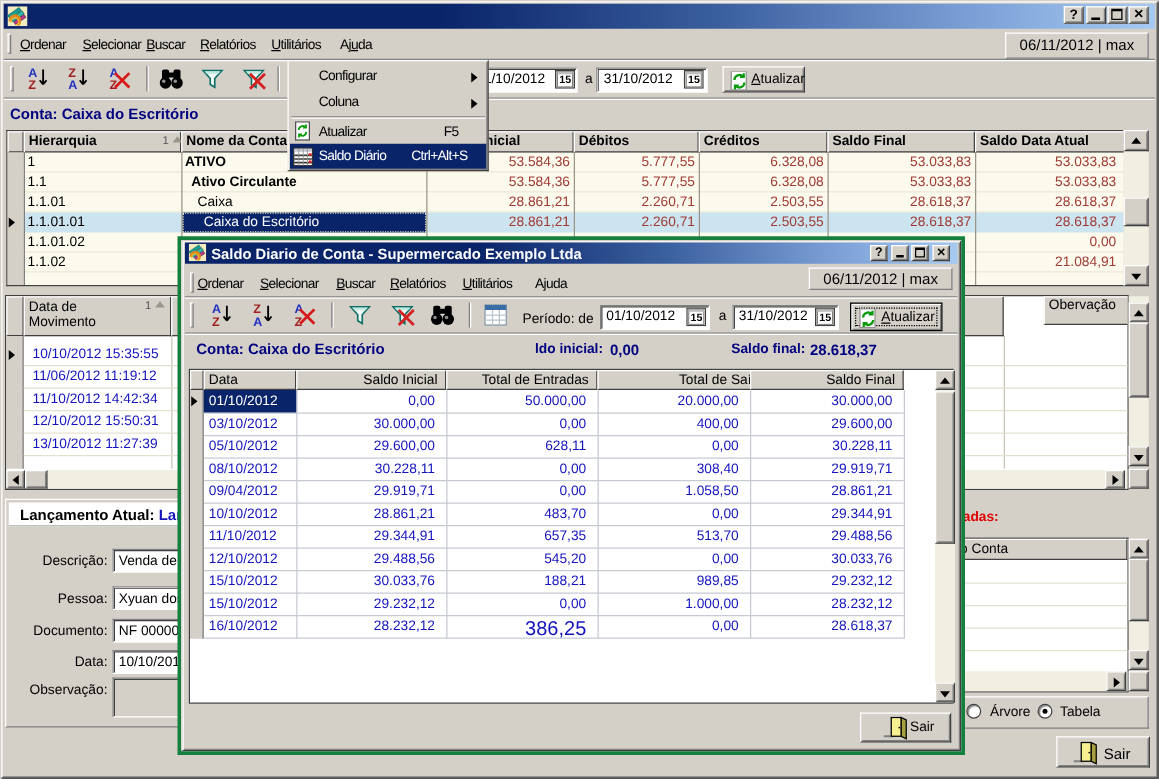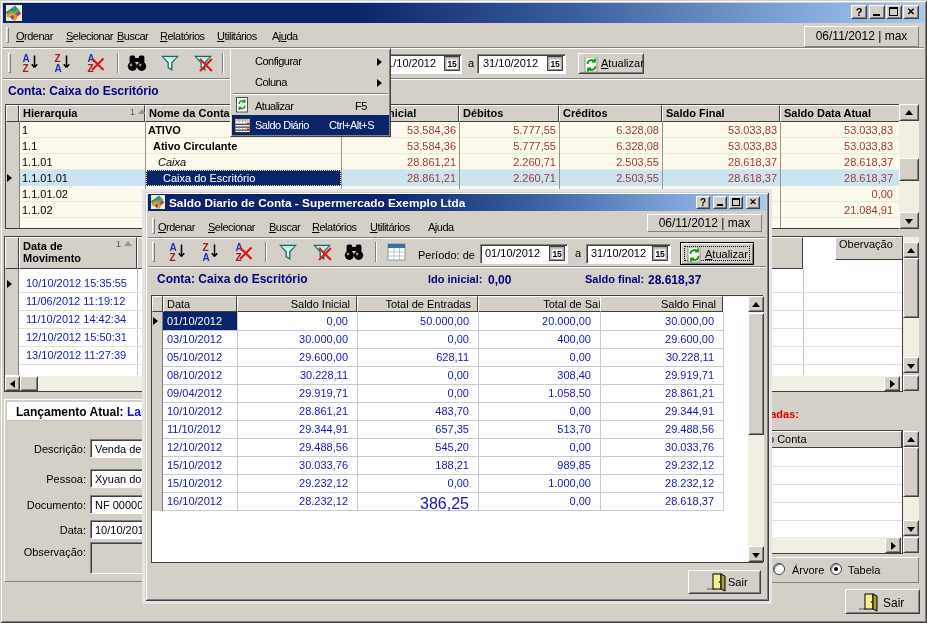--- a/index.html
+++ b/index.html
@@ -159,21 +159,21 @@
 
   <div class="abs tb" style="left:16px;top:18px;">1.1</div>
   <div class="abs tb" style="left:147px;top:18px;font-weight:bold;">Ativo Circulante</div>
   <div class="abs num" style="left:336px;top:18px;width:117px;">53.584,36</div>
   <div class="abs num" style="left:454px;top:18px;width:99px;">5.777,55</div>
   <div class="abs num" style="left:554px;top:18px;width:102px;">6.328,08</div>
   <div class="abs num" style="left:657px;top:18px;width:117px;">53.033,83</div>
   <div class="abs num" style="left:775px;top:18px;width:115px;">53.033,83</div>
 
   <div class="abs tb" style="left:16px;top:34px;">1.1.01</div>
-  <div class="abs tb" style="left:152px;top:34px;font-style:italic;">Caixa</div>
+  <div class="abs tb" style="left:152px;top:34px;">Caixa</div>
   <div class="abs num" style="left:336px;top:34px;width:117px;">28.861,21</div>
   <div class="abs num" style="left:454px;top:34px;width:99px;">2.260,71</div>
   <div class="abs num" style="left:554px;top:34px;width:102px;">2.503,55</div>
   <div class="abs num" style="left:657px;top:34px;width:117px;">28.618,37</div>
   <div class="abs num" style="left:775px;top:34px;width:115px;">28.618,37</div>
 
   <div class="abs" style="left:1px;top:52px;">
           <div class="tri-r"></div>
         </div>
   <div class="abs tb" style="left:16px;top:50px;">1.1.01.01</div>
@@ -207,21 +207,21 @@
       </div>
  <div class="abs tbtn" style="left:0;top:54px;width:20px;height:23px;"></div>
  <div class="abs tbtn" style="left:0;top:108px;width:20px;height:17px;">
         <div class="tri-d" style="margin:6px auto 0;"></div>
       </div>
 </div>
 
 <div class="abs" style="left:4px;top:236px;width:899px;height:156px;background:#fff;border:1px solid #404040;overflow:hidden;">
 
  <div class="abs hdrcell" style="left:0;top:0;width:14px;height:32px;"></div>
- <div class="abs hdrcell" style="left:14px;top:0;width:118px;height:32px;padding-top:2px;font-weight:bold;">Data de<br>Movimento</div>
+ <div class="abs hdrcell" style="left:14px;top:0;width:118px;height:32px;padding-top:2px;font-weight:normal;">Data de<br>Movimento</div>
  <div class="abs" style="left:111px;top:2px;font-size:9px;color:#555;">1</div>
  <div class="abs" style="left:119px;top:4px;width:0;height:0;border-left:4px solid transparent;border-right:4px solid transparent;border-bottom:5px solid #9a9687;"></div>
  <div class="abs hdrcell" style="left:132px;top:0;width:666px;height:32px;"></div>
  <div class="abs hdrcell" style="left:798px;top:0;width:100px;height:23px;font-weight:normal;padding-top:0;margin-left:32px;">Obervação</div>
 
  <div class="abs" style="left:0;top:32px;width:14px;height:106px;background:#D4D0C8;border-right:1px solid #808080;"></div>
  <div class="abs" style="left:2px;top:43px;">
         <div class="tri-r"></div>
       </div>
  <div class="abs tb bluetxt" style="left:21px;top:40px;">10/10/2012 15:35:55</div>
@@ -346,21 +346,21 @@
           <rect x="1.5" y="2" width="14" height="2.4" fill="#C4C8D4"></rect>
           <path d="M1.5 7.3 H15.5 M1.5 10.2 H15.5 M1.5 13.1 H15.5" stroke="#383838" stroke-width="1.3"></path>
           <path d="M5 2 V15.5 M8.5 2 V15.5 M12 2 V15.5" stroke="#909090" stroke-width="0.7"></path>
           <rect x="13" y="5.6" width="2.2" height="1.9" fill="#E02020"></rect>
           <rect x="13" y="11.4" width="2.2" height="1.9" fill="#E02020"></rect>
         </svg></div>
  <div class="abs menuitem" style="left:24px;top:70px;color:#fff;">Saldo Diário</div>
  <div class="abs menuitem" style="left:98px;top:70px;color:#fff;">Ctrl+Alt+S</div>
 </div>
 
-<div class="abs" style="left:142px;top:189px;width:630px;height:415px;z-index:100;background:#e5e5e5;">
+<div class="abs" style="left:142px;top:189px;width:630px;height:415px;z-index:100;background:#15803d;">
 <div class="abs" style="left:3px;top:3px;width:624px;height:409px;background:#D4D0C8;box-shadow:inset 1px 1px 0 #D4D0C8,inset -1px -1px 0 #404040,inset 2px 2px 0 #fff,inset -2px -2px 0 #808080;">
 
  <div class="abs titlebar" style="left:3px;top:2px;width:618px;height:17px;"></div>
  <div class="abs" id="appicon2" style="left:6px;top:3px;"><svg width="14" height="14" viewBox="0 0 16 16">
             <rect x="0" y="0" width="16" height="16" fill="#F2ECBE"></rect>
             <g transform="rotate(-35 8 8)">
               <rect x="2" y="3" width="11" height="3" fill="#18A098" stroke="#075850" stroke-width="0.5"></rect>
               <rect x="2.5" y="6.5" width="11" height="3" fill="#30B8B0" stroke="#075850" stroke-width="0.5"></rect>
               <rect x="3" y="10" width="10" height="2.5" fill="#C03890" stroke="#401040" stroke-width="0.5"></rect>
             </g>

